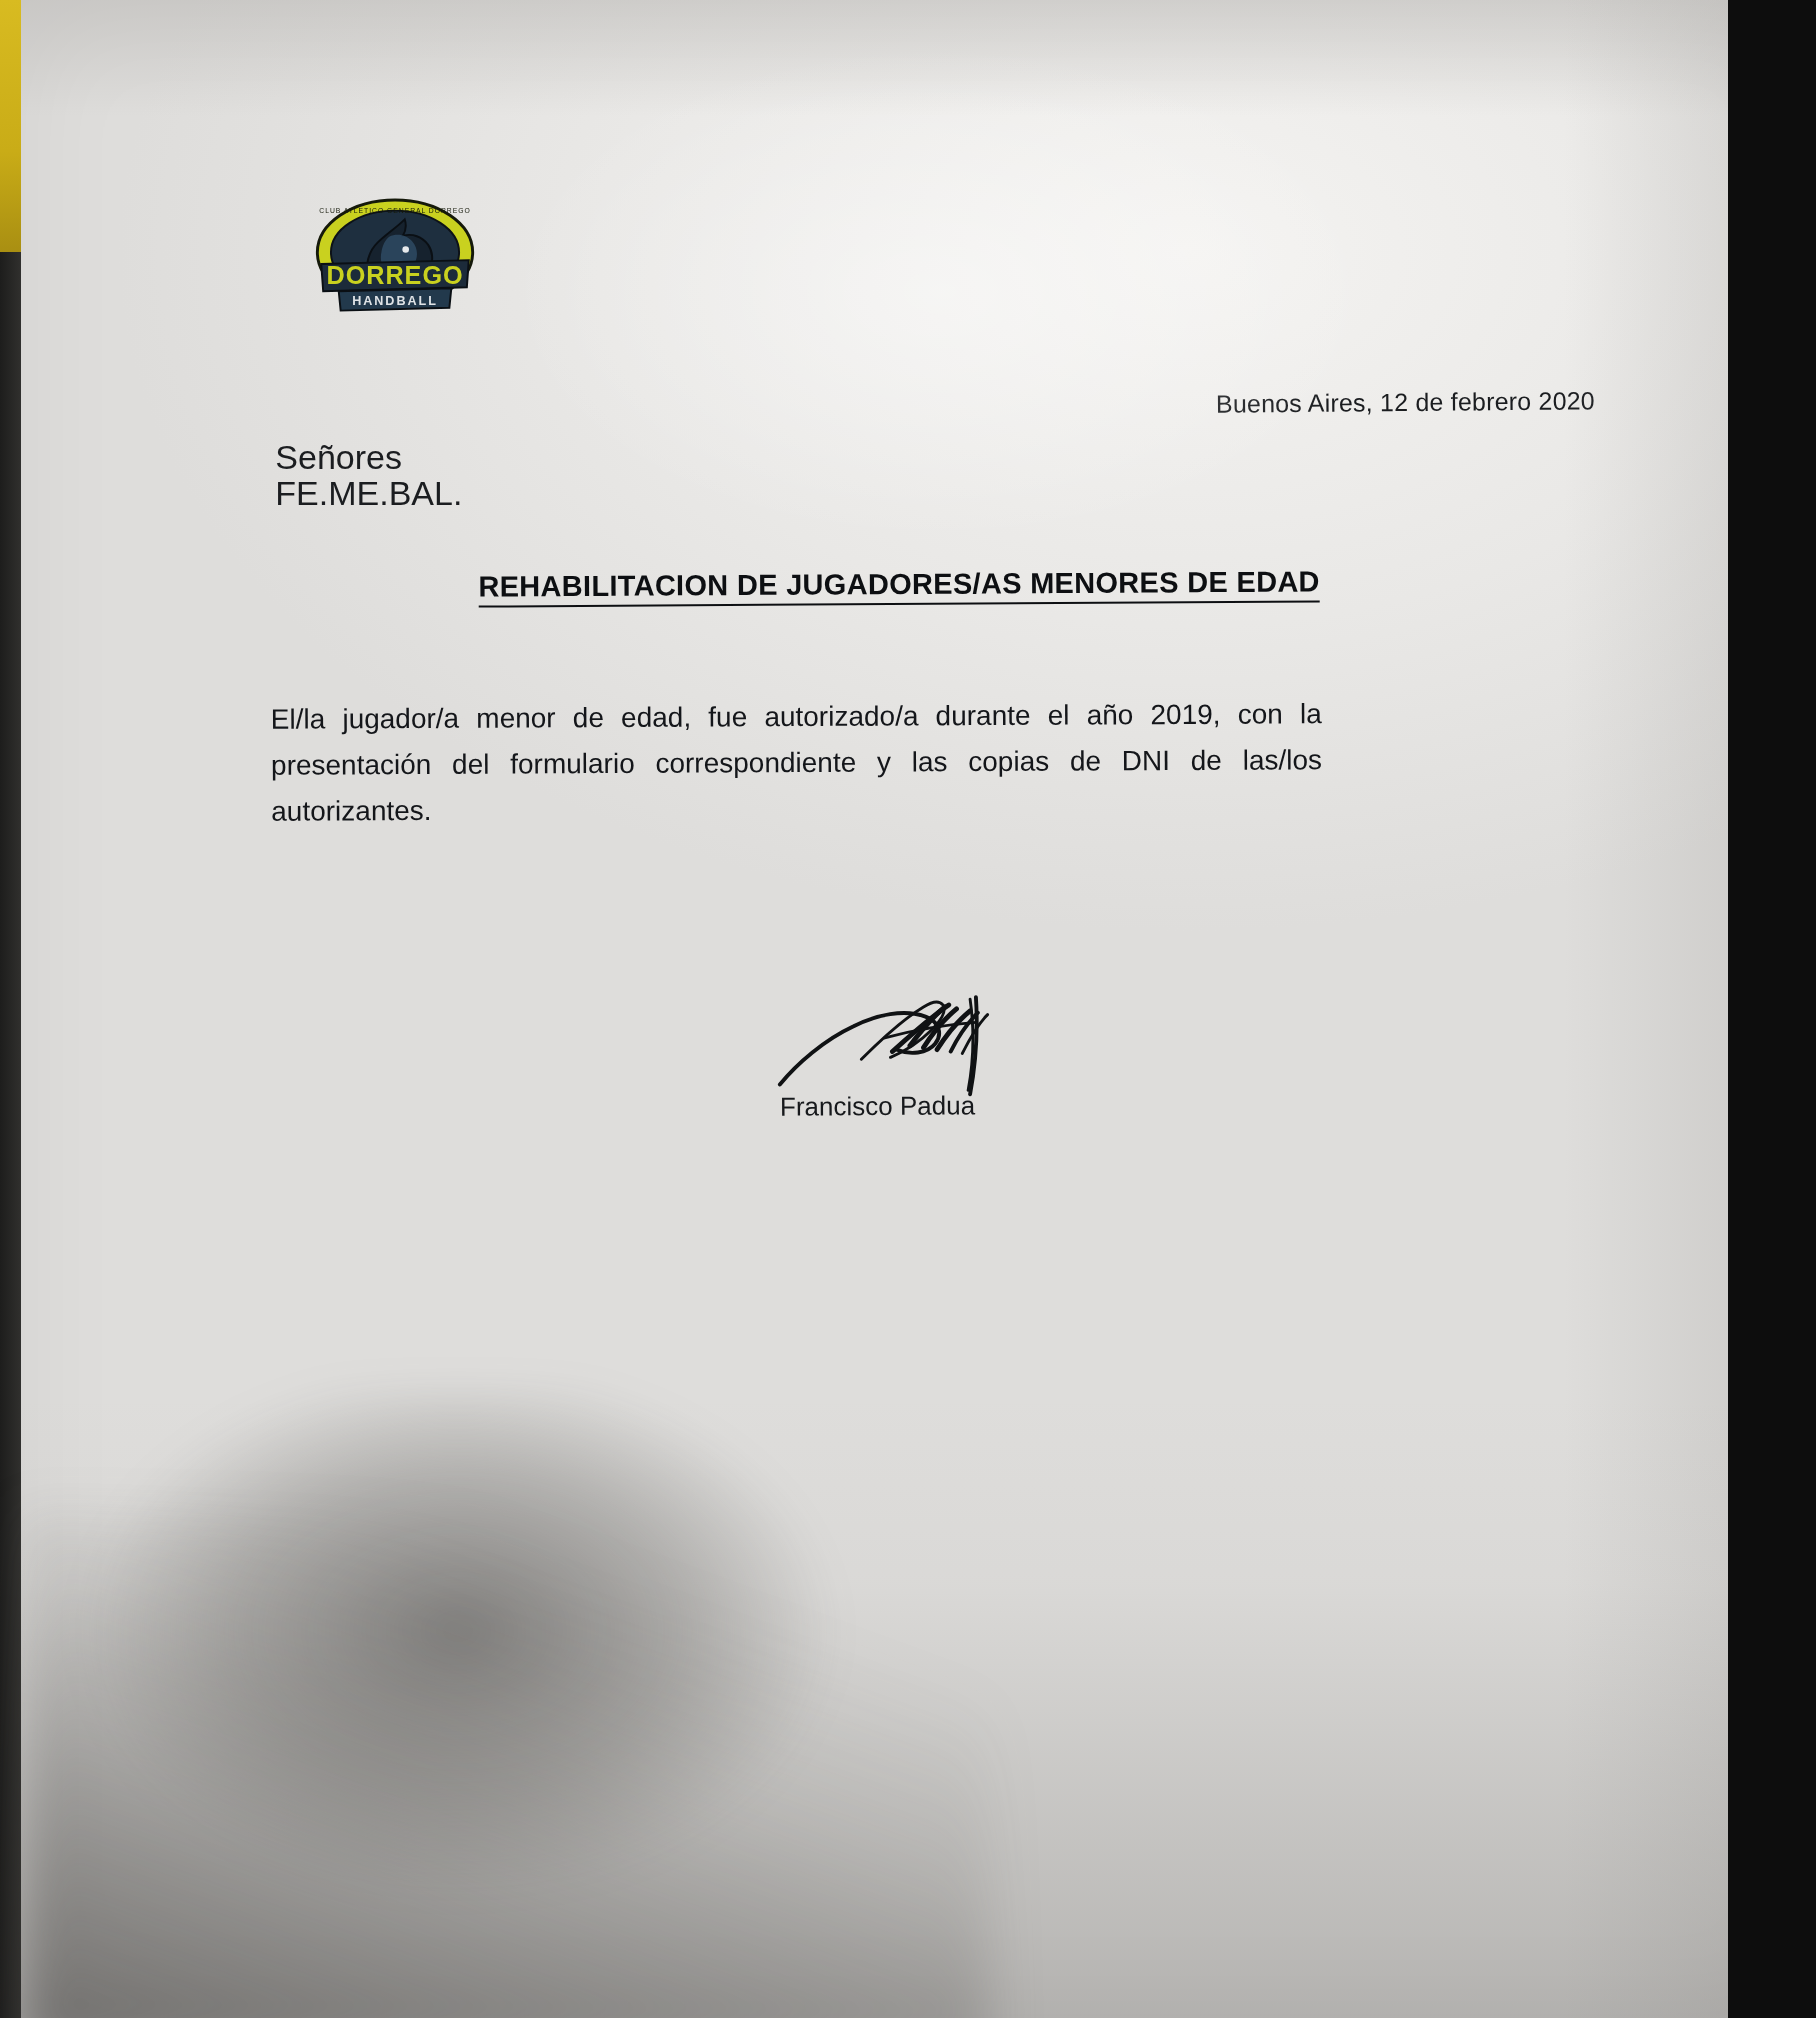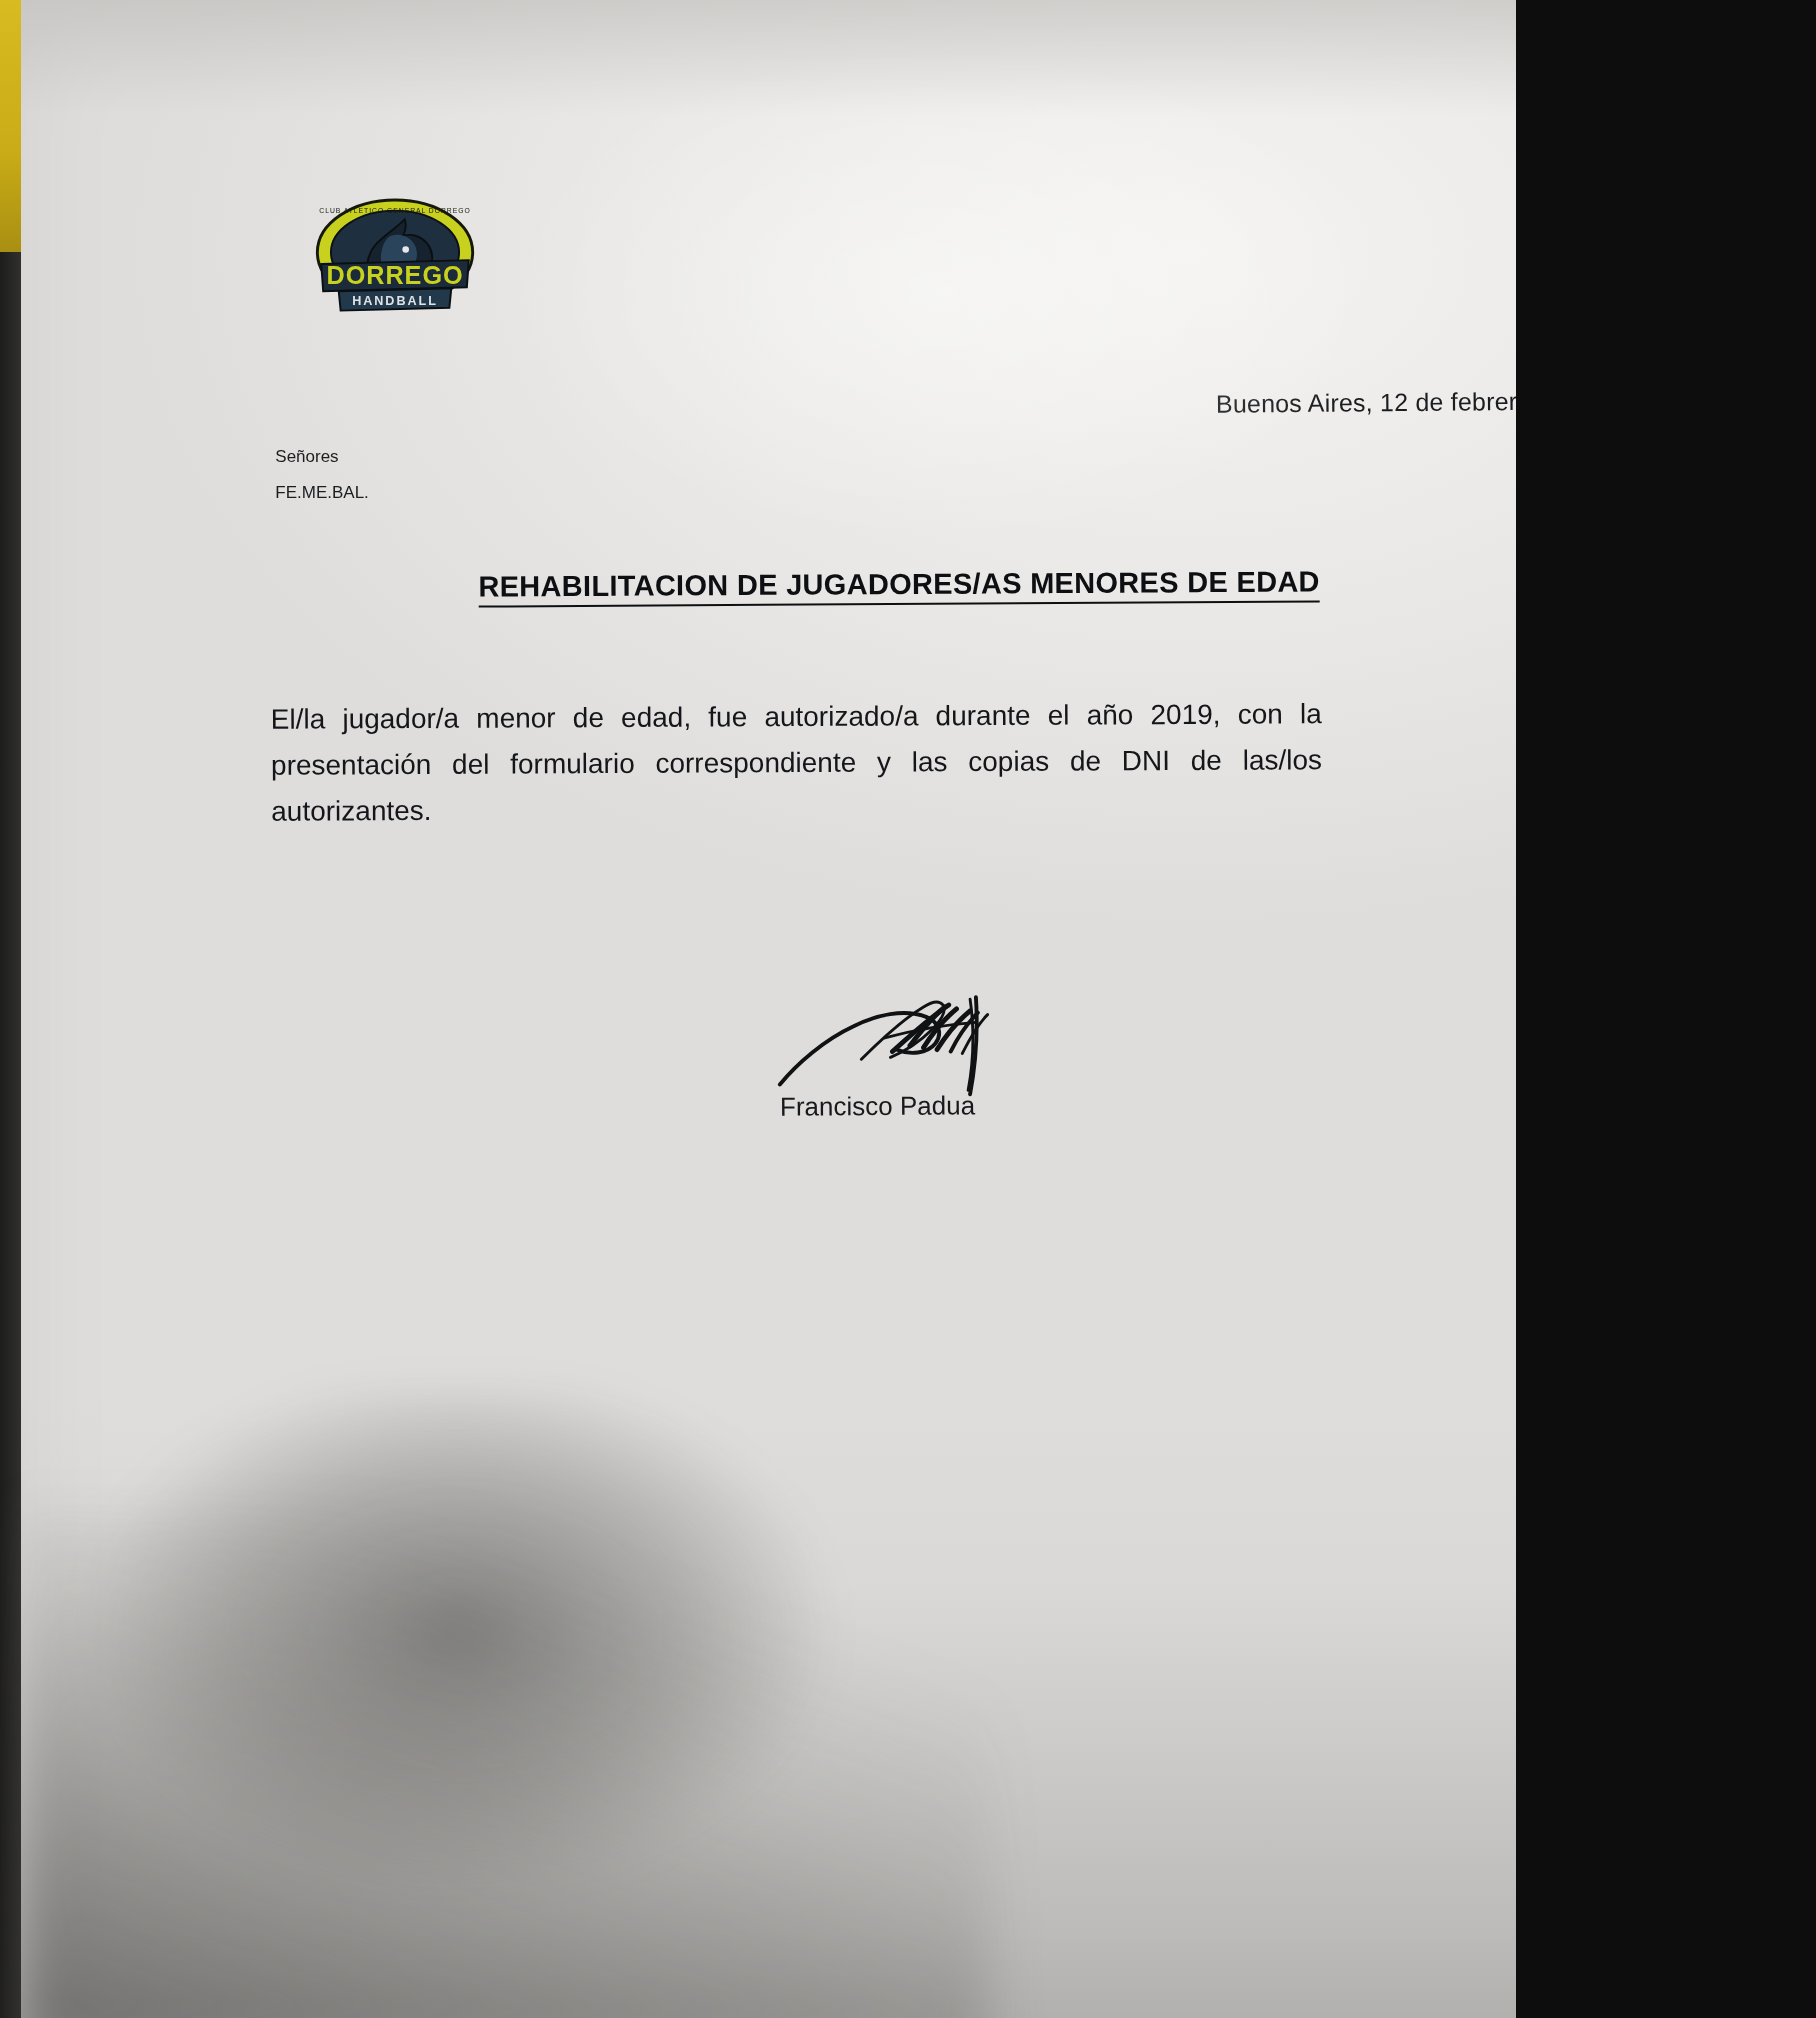--- a/index.html
+++ b/index.html
@@ -11,21 +11,21 @@
     width: 1817px;
     height: 2018px;
     overflow: hidden;
     font-family: "Liberation Sans", sans-serif;
   }
 
   
   .photo {
     position: absolute;
     left: 0; top: 0;
-    width: 1516px;
+    width: 1728px;
     height: 2018px;
     background: #cfc9bb;
     overflow: hidden;
   }
   .yellow-edge {
     position: absolute;
     left: 0; top: 0;
     width: 33px;
     height: 252px;
     background: linear-gradient(180deg, #d8bb21 0%, #c9ac17 60%, #a98f12 100%);
@@ -118,21 +118,21 @@
     letter-spacing: 0.2px;
     color: #1b1d20;
     white-space: nowrap;
     transform: rotate(-0.5deg);
   }
 
   .addressee {
     position: absolute;
     left: 254px;
     top: 439px;
-    font-size: 17px;
+    font-size: 34px;
     line-height: 36px;
     color: #1b1d20;
   }
 
   .doc-title {
     position: absolute;
     left: 0;
     top: 568px;
     width: 100%;
     text-align: center;

